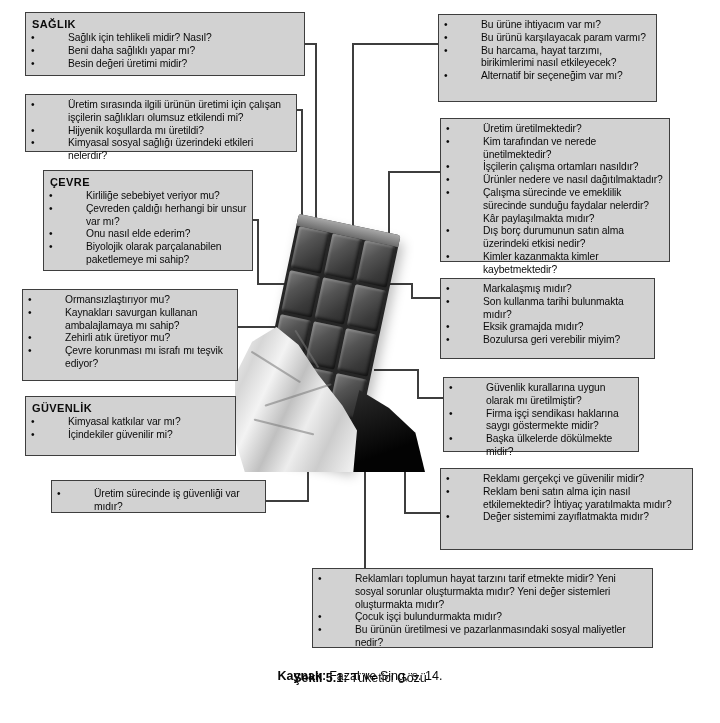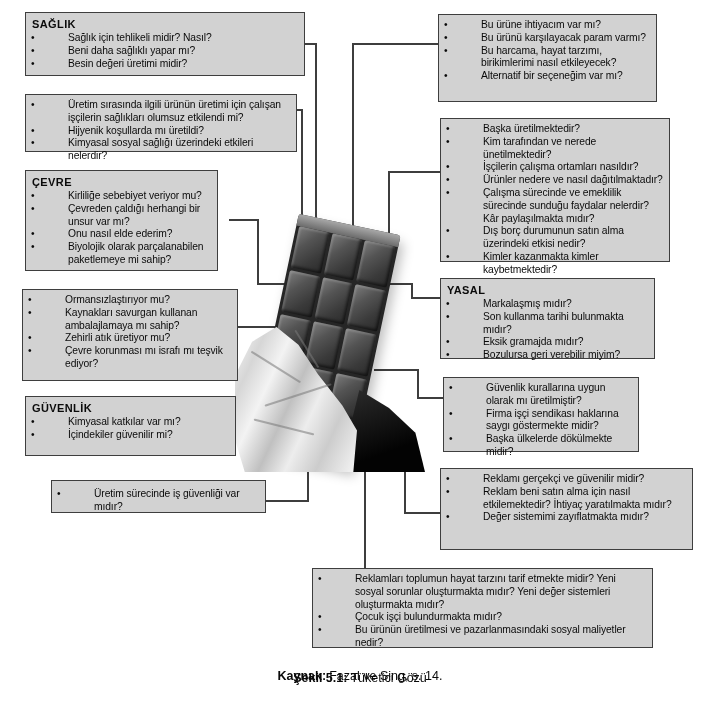--- a/index.html
+++ b/index.html
@@ -136,21 +136,21 @@
       <div class="item">
         <span class="bl">•</span>
         <span class="tx">Hijyenik koşullarda mı üretildi?</span>
       </div>
       <div class="item">
         <span class="bl">•</span>
         <span class="tx">Kimyasal sosyal sağlığı üzerindeki etkileri nelerdir?</span>
       </div>
     </div>
 </div>
-<div class="qbox" style="left:25px;top:170px;width:193px;height:101px">
+<div class="qbox" style="left:43px;top:170px;width:210px;height:101px">
   <div class="bt">ÇEVRE</div>
   <div>
       <div class="item">
         <span class="bl">•</span>
         <span class="tx">Kirliliğe sebebiyet veriyor mu?</span>
       </div>
       <div class="item">
         <span class="bl">•</span>
         <span class="tx">Çevreden çaldığı herhangi bir unsur var mı?</span>
       </div>
@@ -223,21 +223,21 @@
       <div class="item">
         <span class="bl">•</span>
         <span class="tx">Alternatif bir seçeneğim var mı?</span>
       </div>
     </div>
 </div>
 <div class="qbox" style="left:440px;top:118px;width:230px;height:144px">
   <div>
       <div class="item">
         <span class="bl">•</span>
-        <span class="tx">Başka üretilmektedir?</span>
+        <span class="tx">Üretim üretilmektedir?</span>
       </div>
       <div class="item">
         <span class="bl">•</span>
         <span class="tx">Kim tarafından ve nerede ünetilmektedir?</span>
       </div>
       <div class="item">
         <span class="bl">•</span>
         <span class="tx">İşçilerin çalışma ortamları nasıldır?</span>
       </div>
       <div class="item">
@@ -252,21 +252,20 @@
         <span class="bl">•</span>
         <span class="tx">Dış borç durumunun satın alma üzerindeki etkisi nedir?</span>
       </div>
       <div class="item">
         <span class="bl">•</span>
         <span class="tx">Kimler kazanmakta kimler kaybetmektedir?</span>
       </div>
     </div>
 </div>
 <div class="qbox" style="left:440px;top:278px;width:215px;height:81px">
-  <div class="bt">YASAL</div>
   <div>
       <div class="item">
         <span class="bl">•</span>
         <span class="tx">Markalaşmış mıdır?</span>
       </div>
       <div class="item">
         <span class="bl">•</span>
         <span class="tx">Son kullanma tarihi bulunmakta mıdır?</span>
       </div>
       <div class="item">

